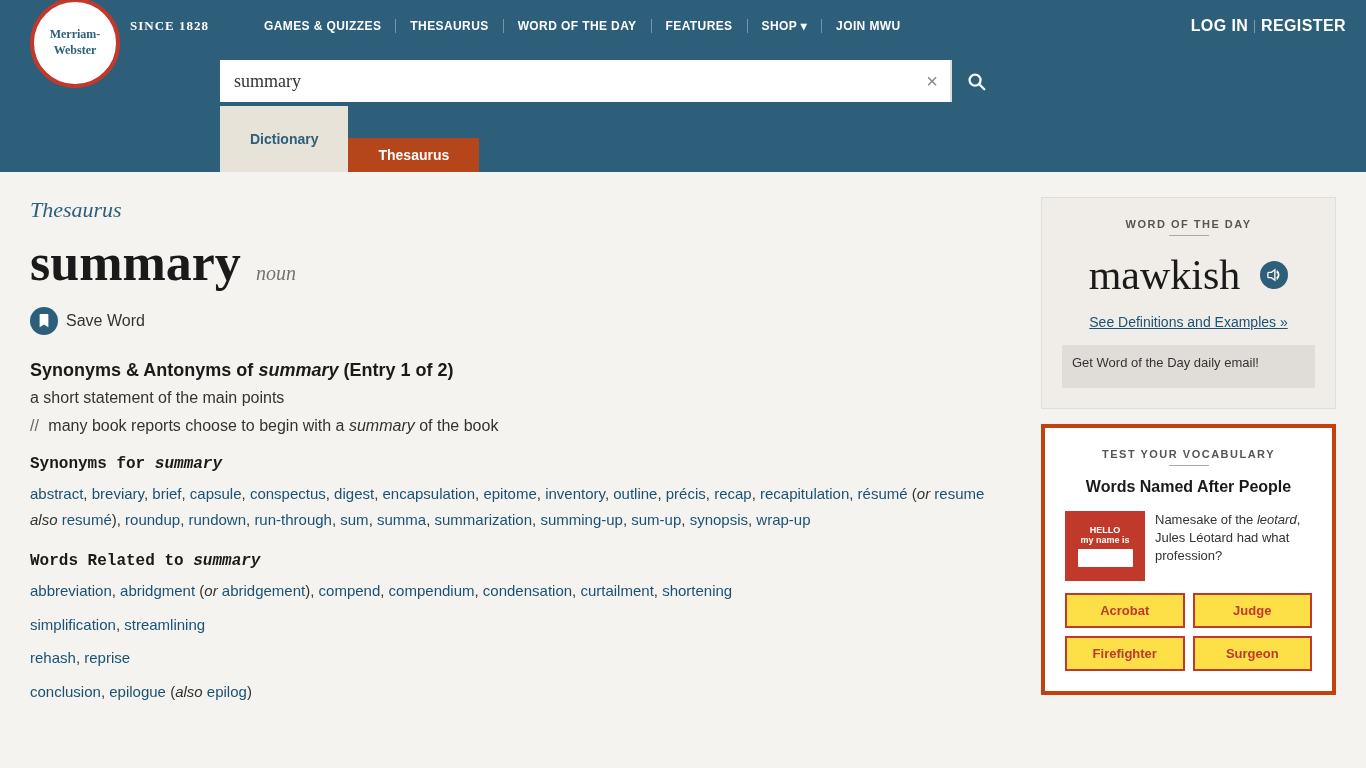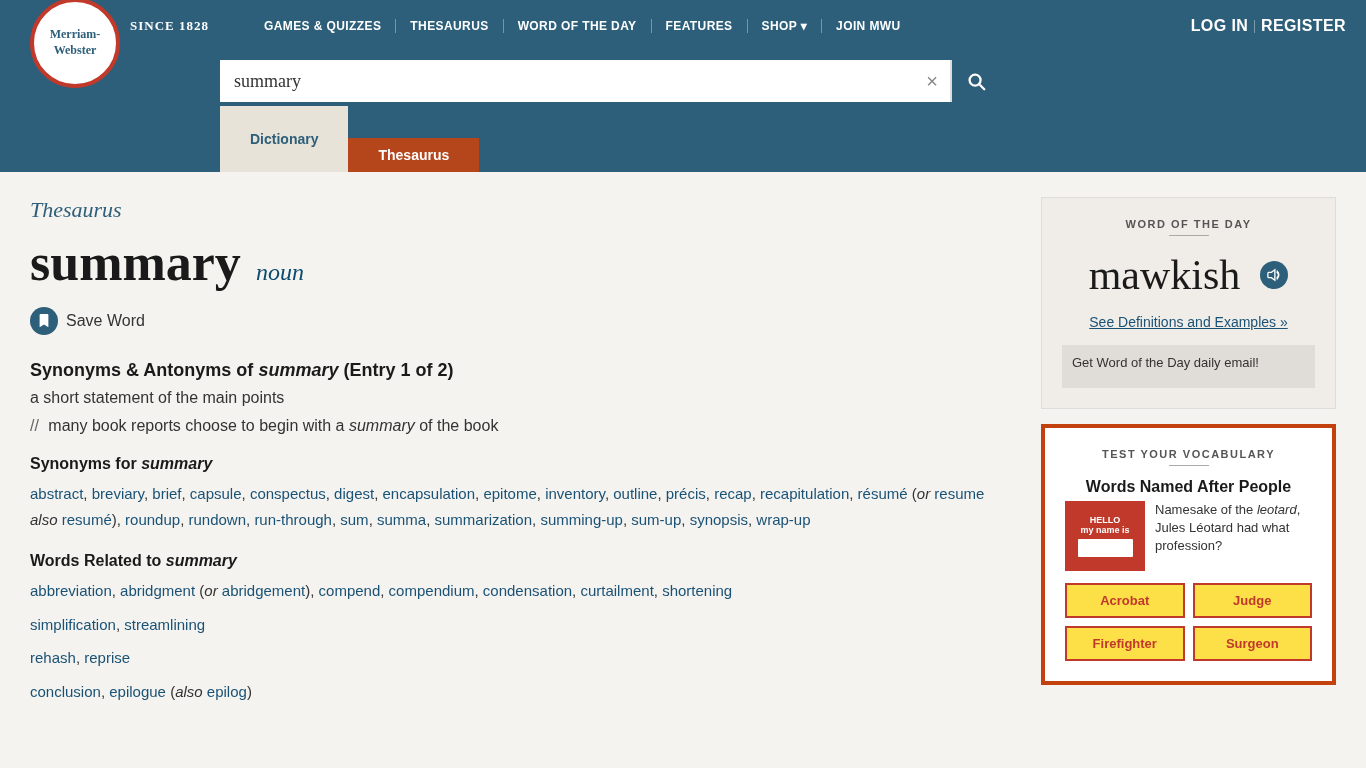--- a/index.html
+++ b/index.html
@@ -18,22 +18,22 @@
       gap: 15px;
       margin-bottom: 15px;
     }
     .main-word {
       font-size: 52px;
       font-weight: bold;
       color: #1a1a1a;
       font-family: Georgia, serif;
     }
     .pos-label {
-      font-size: 24px;
-      color: #0c4a6e;
+      font-size: 20px;
+      color: #737373;
       font-style: italic;
       font-family: Georgia, serif;
     }
 
     .save-word-row {
       display: flex;
       align-items: center;
       gap: 8px;
       margin-bottom: 25px;
     }
@@ -77,21 +77,21 @@
     }
     .example-sentence em { font-style: italic; }
     .double-slash { color: #666; margin-right: 5px; }
 
     .synonyms-section { margin-bottom: 20px; }
     .synonyms-title {
       font-size: 16px;
       font-weight: bold;
       color: #1a1a1a;
       margin-bottom: 8px;
-      font-family: Liberation Sans, sans-serif;
+      font-family: Liberation Mono, monospace;
     }
     .synonyms-title em { font-style: italic; }
     .synonyms-list {
       font-size: 15px;
       line-height: 1.7;
       font-family: Arial, sans-serif;
     }
     .syn-link {
       color: #1a5276;
       text-decoration: none;
@@ -205,21 +205,21 @@
       height: 1px;
       background: #aaa;
       margin: 5px auto 12px;
     }
     .vocab-title {
       font-family: Arial, sans-serif;
       font-size: 16px;
       font-weight: bold;
       color: #1a1a1a;
       text-align: center;
-      margin-bottom: 5px;
+      margin-bottom: 15px;
     }
     .vocab-image-area {
       display: flex;
       gap: 10px;
       margin-bottom: 12px;
       align-items: flex-start;
     }
     .vocab-image {
       width: 80px;
       height: 70px;

